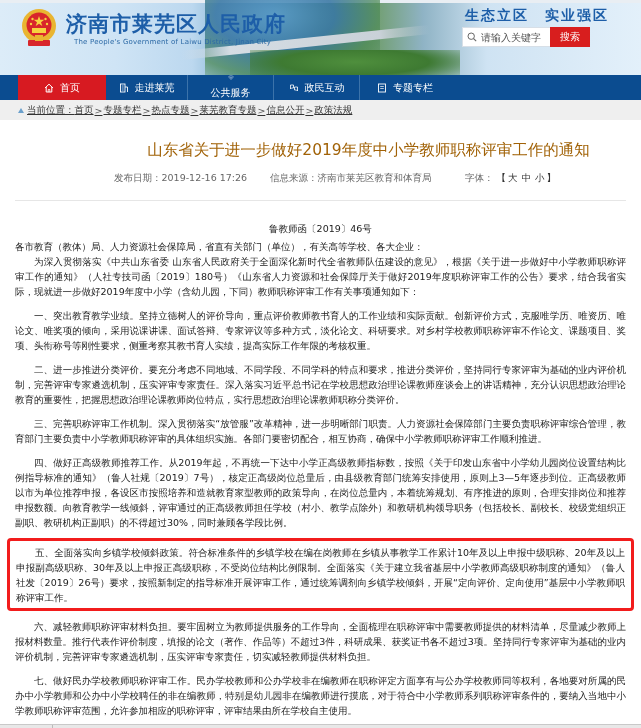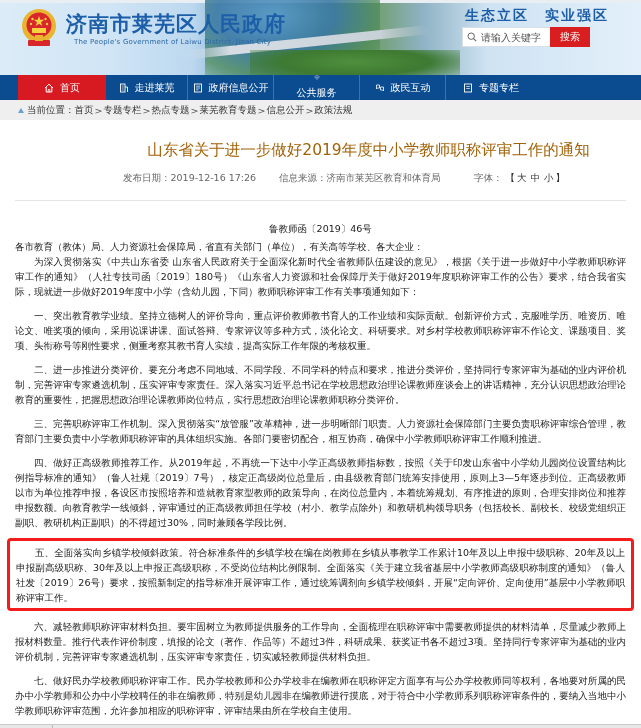--- a/index.html
+++ b/index.html
@@ -34,27 +34,27 @@
   .search-btn { position: absolute; left: 550px; top: 27px; width: 40px; height: 20px; background: #d81e1e; color: #fff; font-size: 10px; border: none; display: flex; align-items: center; justify-content: center; }
 
   
   .nav { position: absolute; left: 0; top: 75px; width: 641px; height: 25px; background: #0b4c90; display: flex; }
   .nav .pad { width: 18px; height: 25px; }
   .nav-item { height: 25px; display: flex; align-items: center; justify-content: center; color: #fff; font-size: 10px; border-right: 1px solid #3c73aa; gap: 6px; }
   .nav-item.active { background: #d71a21; border-right: none; }
   .nav-item svg { width: 10px; height: 10px; }
 
   
-  .crumb { position: absolute; left: 0; top: 100px; width: 641px; height: 20px; background: #efefef; display: flex; align-items: center; padding-left: 18px; font-size: 9.5px; color: #333; }
+  .crumb { position: absolute; left: 0; top: 100px; width: 641px; height: 20px; background: #efefef; display: flex; align-items: center; padding-left: 18px; font-size: 9.5px; color: #333; text-decoration: underline; }
   .crumb .up { width: 6px; height: 5px; margin-right: 3px; }
   .crumb span.sep { margin: 0 1px; color: #555; }
 
   
   .article-title { position: absolute; left: 0; top: 140px; width: 641px; text-align: center; font-size: 15.5px; color: #a16207; margin-left: 48px; }
-  .meta { position: absolute; left: 123px; top: 172px; font-size: 9.5px; color: #666; display: flex; }
+  .meta { position: absolute; left: 114px; top: 172px; font-size: 9.5px; color: #666; display: flex; }
   .meta .m1 { width: 156px; }
   .meta .m2 { width: 195px; }
   .meta .fs a { color: #333; text-decoration: none; margin: 0 2px; }
   .meta .fs .br { color: #333; }
   .divider { position: absolute; left: 15px; top: 200px; width: 611px; height: 1px; background: #e6e6e6; }
 
   .doc-no { position: absolute; left: 0; top: 223px; width: 641px; text-align: center; font-size: 9.5px; color: #222; }
   .body { position: absolute; left: 15px; top: 239px; width: 611px; font-size: 9.5px; color: #222; line-height: 15px; font-family: "DejaVu Sans", sans-serif; }
   .body p { margin-bottom: 9px; text-align: justify; }
   .body p.ind { text-indent: 2em; }
@@ -114,27 +114,20 @@
 
   <div class="nav-item" style="width:82px;">
     <svg viewBox="0 0 10 10">
         <rect x="1.5" y="1" width="4.5" height="8" fill="none" stroke="#fff" stroke-width=".9"></rect>
         <path d="M6 4 H8.5 V9" fill="none" stroke="#fff" stroke-width=".9"></path>
         <path d="M2.8 3 H4.7 M2.8 5 H4.7 M2.8 7 H4.7" stroke="#fff" stroke-width=".7"></path>
       </svg>
     <span>走进莱芜</span>
   </div>
 
-  <div class="nav-item" style="width:86px;">
-    <svg viewBox="0 0 10 10">
-        <rect x="1.5" y="1" width="7" height="8" fill="none" stroke="#fff" stroke-width=".9"></rect>
-        <path d="M3 3.2 H7 M3 5 H7 M3 6.8 H5.5" stroke="#fff" stroke-width=".7"></path>
-      </svg>
-    <span>政府信息公开</span>
-  </div>
 
 
   <div class="nav-item" style="width:86px;flex-direction:column;">
     <svg viewBox="0 0 10 10">
         <path d="M5 9 L1.3 5 A2.2 2.2 0 0 1 5 2.5 A2.2 2.2 0 0 1 8.7 5 Z" fill="none" stroke="#fff" stroke-width=".9"></path>
         <circle cx="5" cy="5" r="1.1" fill="none" stroke="#fff" stroke-width=".7"></circle>
       </svg>
     <span>公共服务</span>
   </div>
 

